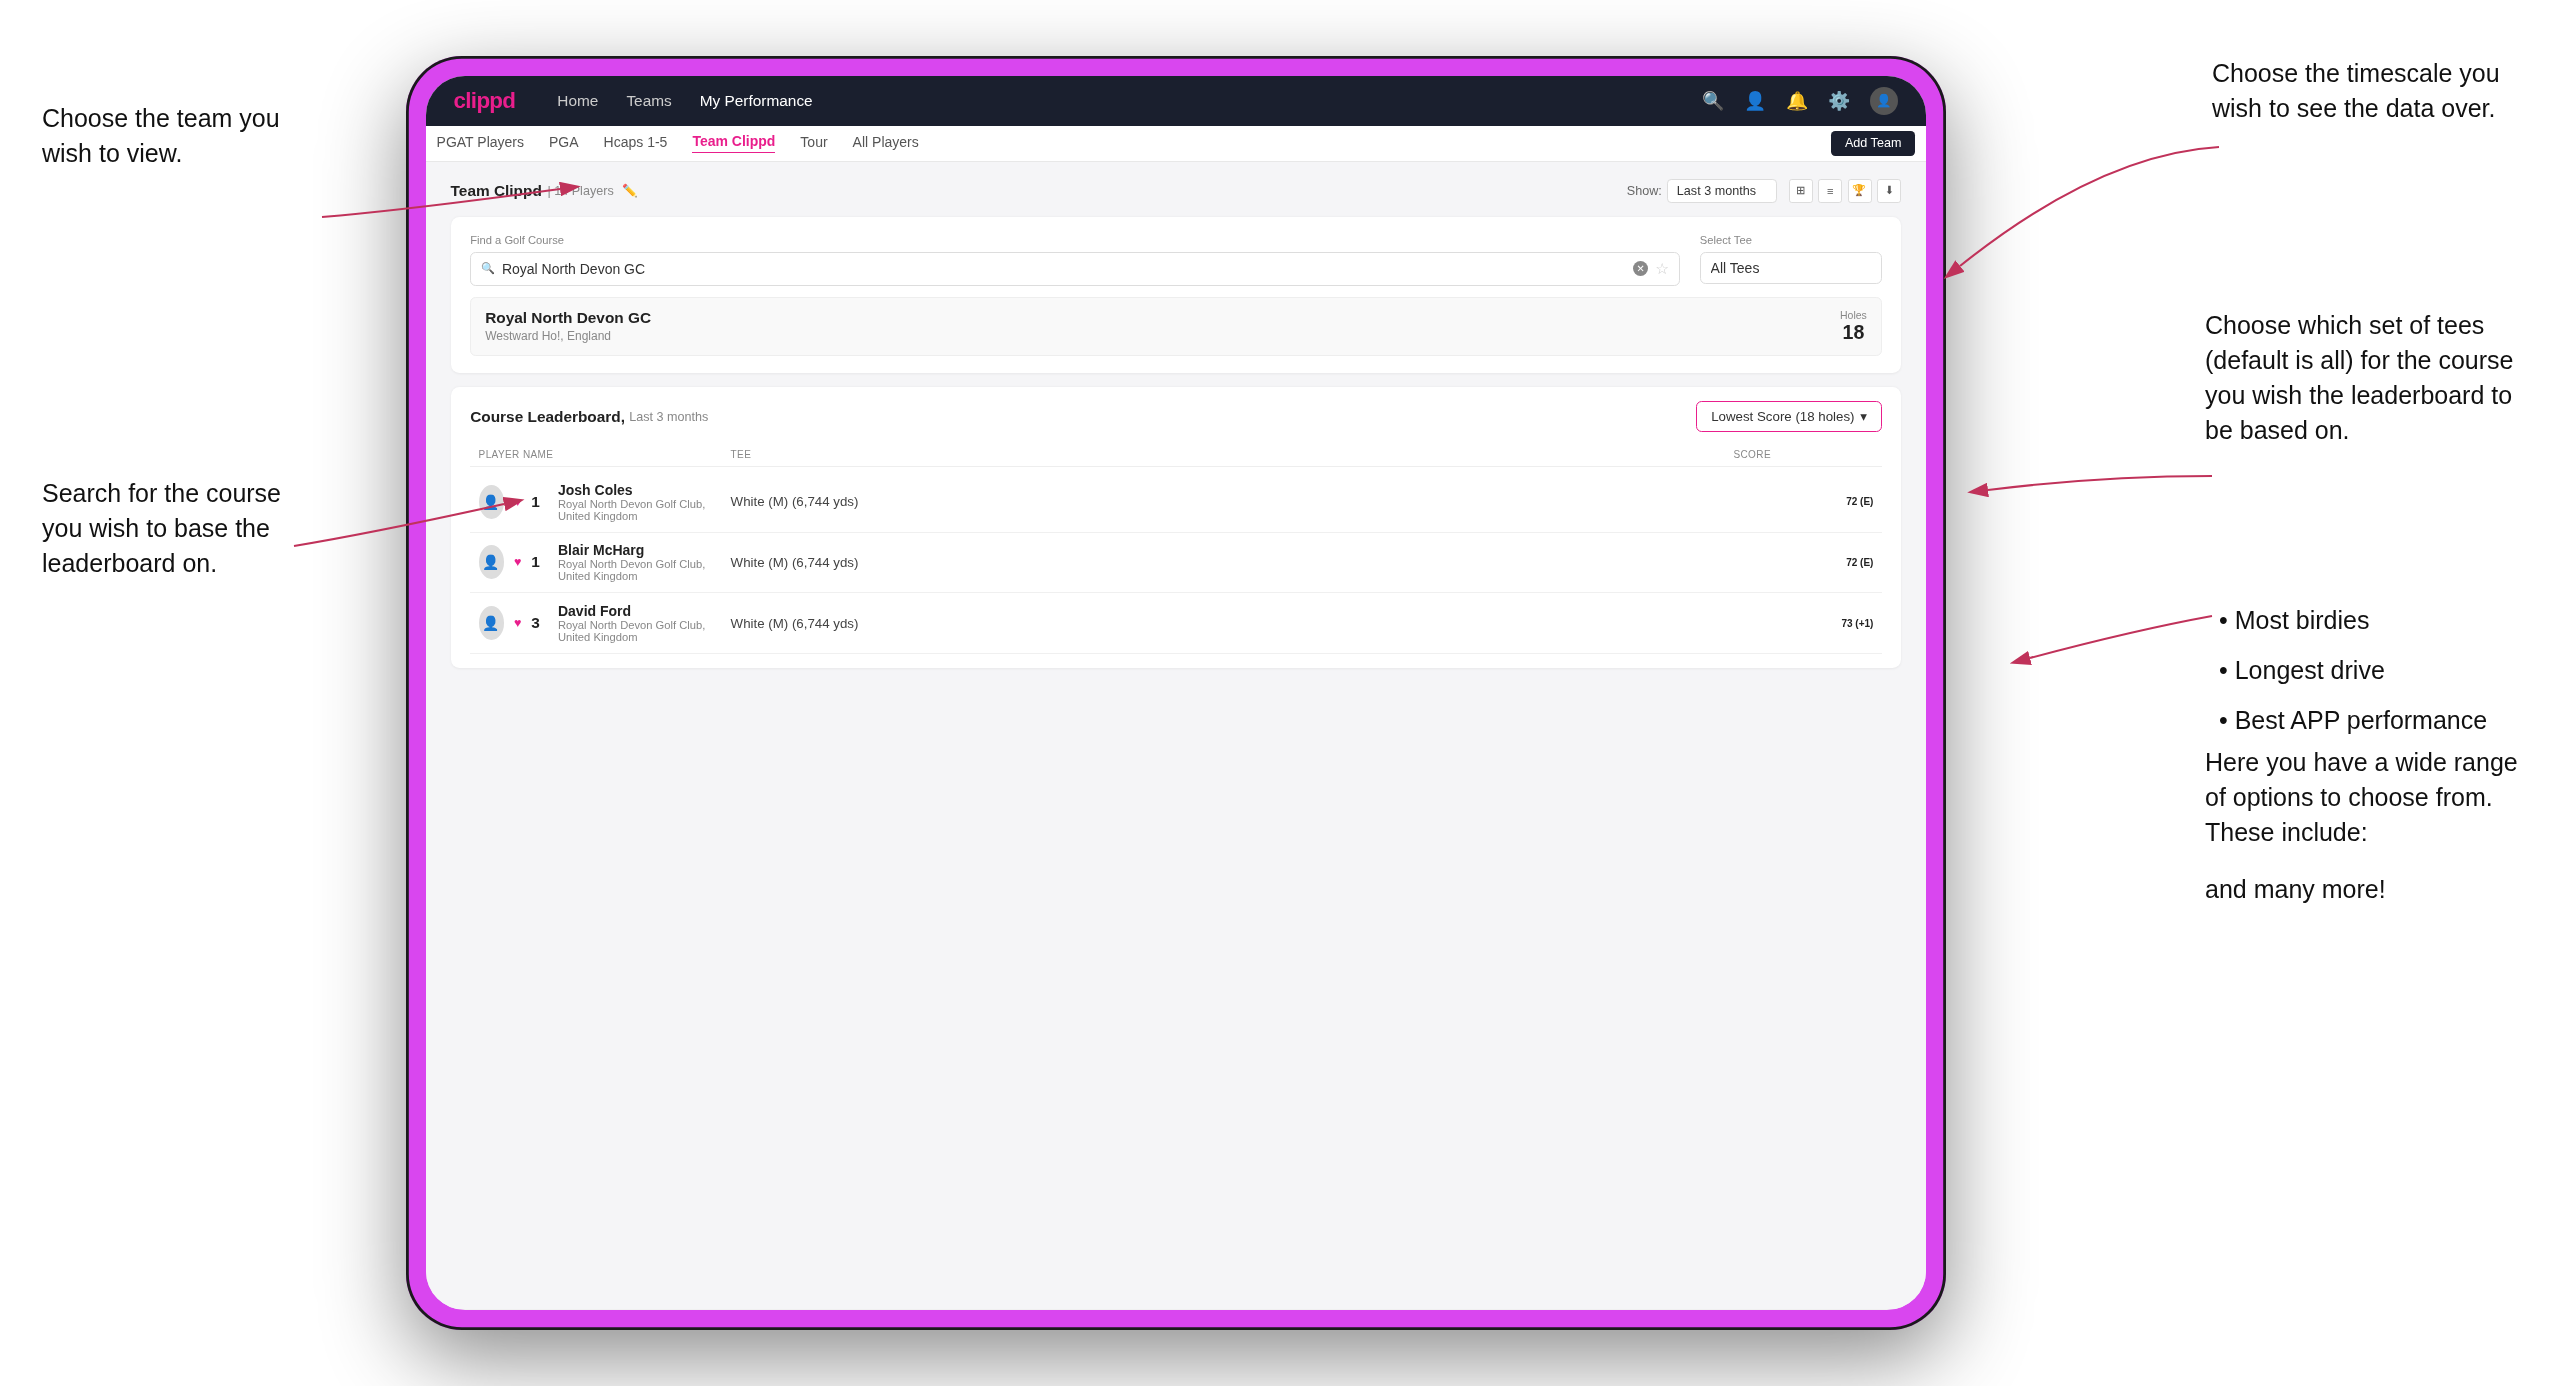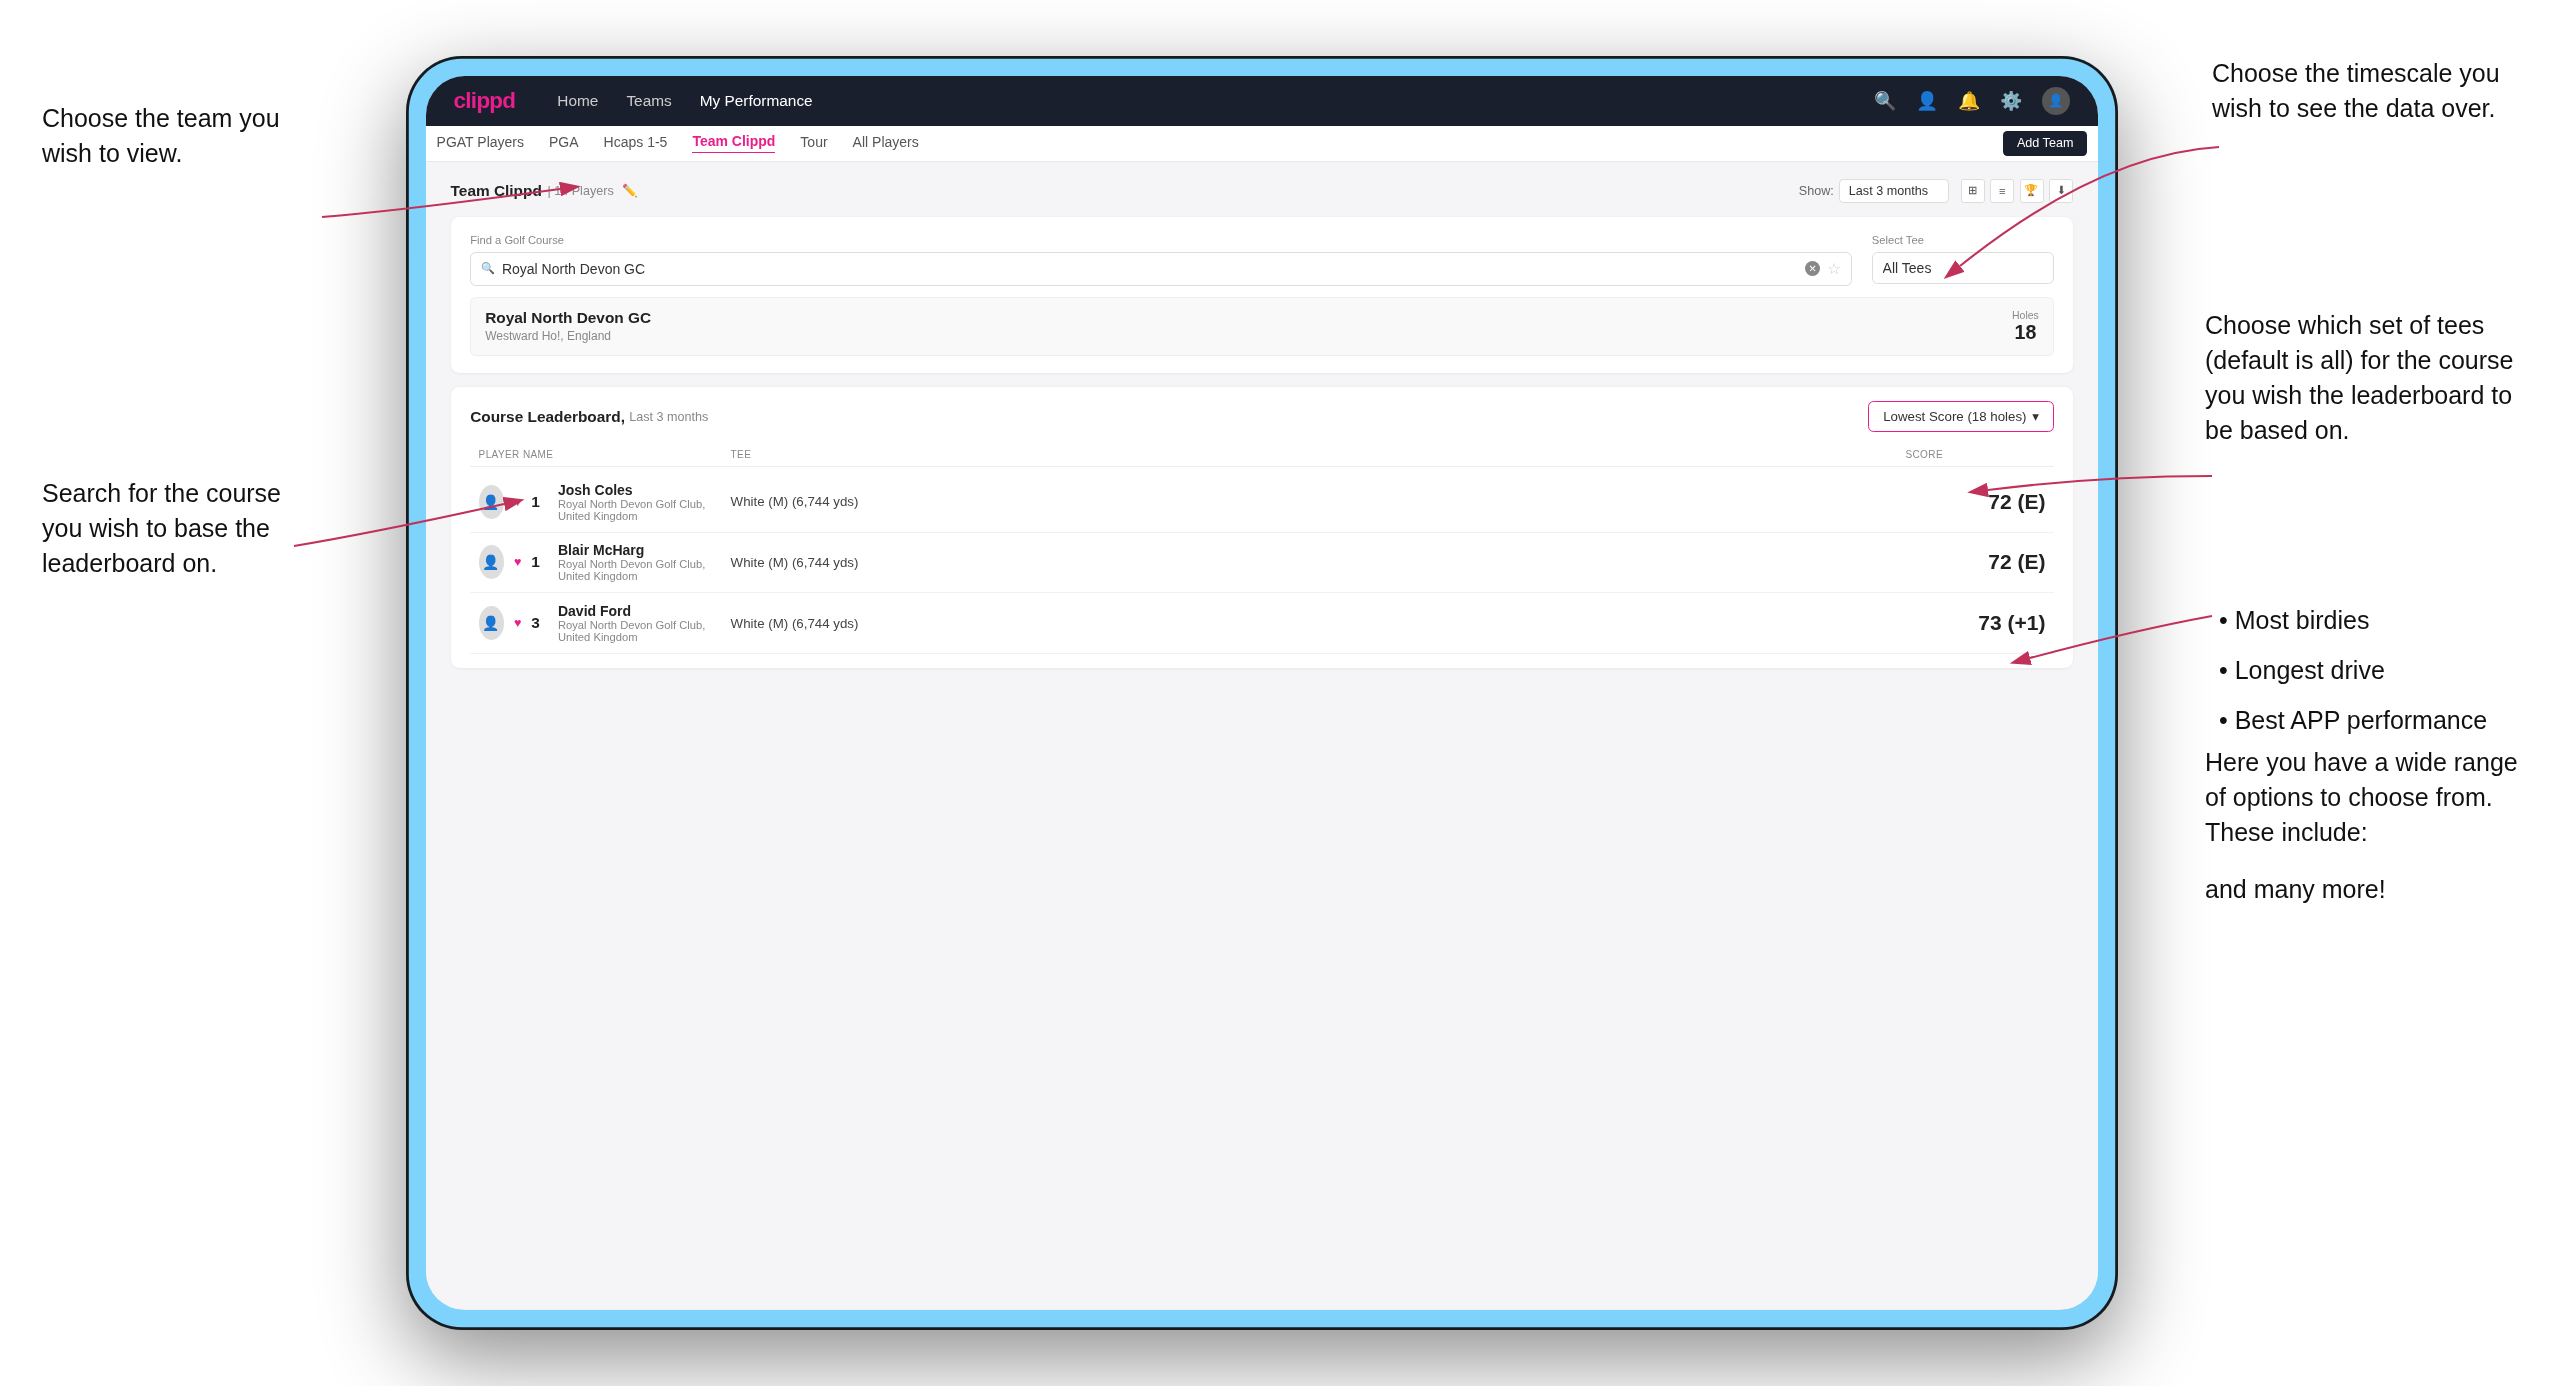--- a/index.html
+++ b/index.html
@@ -26,23 +26,23 @@
       position: absolute;
       overflow: visible;
       pointer-events: none;
     }
 
     
     .tablet-frame {
       position: absolute;
       left: 406px;
       top: 56px;
-      width: 1712px;
+      width: 1540px;
       height: 1274px;
-      background: #7dd3fc;
+      background: #d946ef;
       border-radius: 56px;
       box-shadow: 0 28px 84px rgba(0,0,0,0.45), inset 0 0 0 2.8px #1a1a1c;
     }
 
     .tablet-screen {
       position: absolute;
       left: 19.6px;
       top: 19.6px;
       right: 19.6px;
       bottom: 19.6px;
@@ -432,21 +432,21 @@
       font-size: 11.2px;
       color: #888;
     }
 
     .tee-cell {
       font-size: 13.3px;
       color: #444;
     }
 
     .score-cell {
-      font-size: 21px;
+      font-size: 10px;
       font-weight: 600;
       color: #222;
       text-align: right;
     }
   </style>
 </head>
 <body>
 
 <div class="tablet-frame">
   <div class="tablet-screen">

